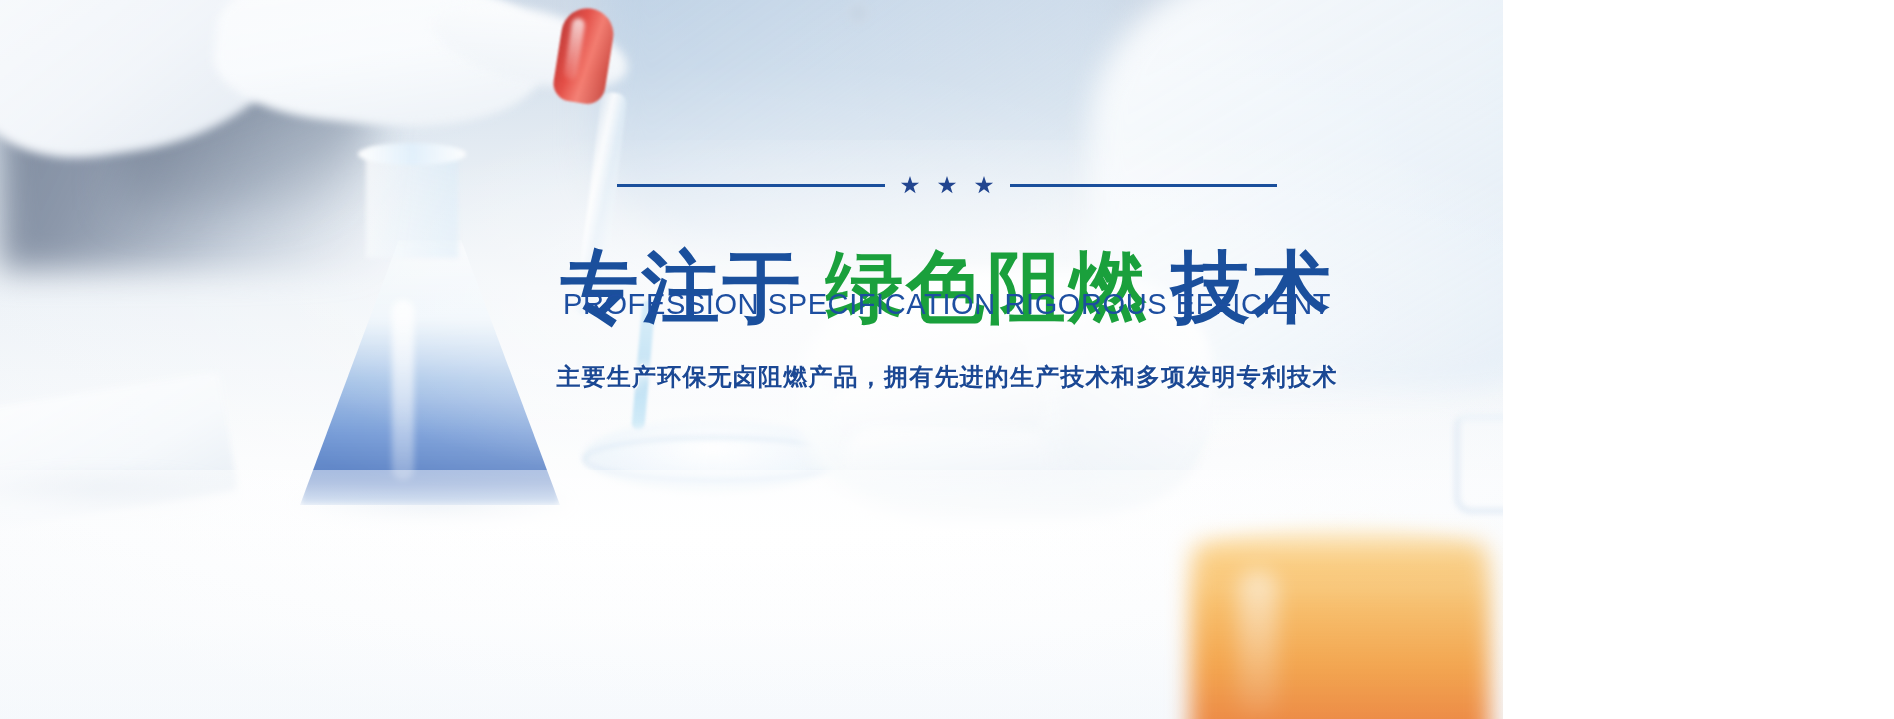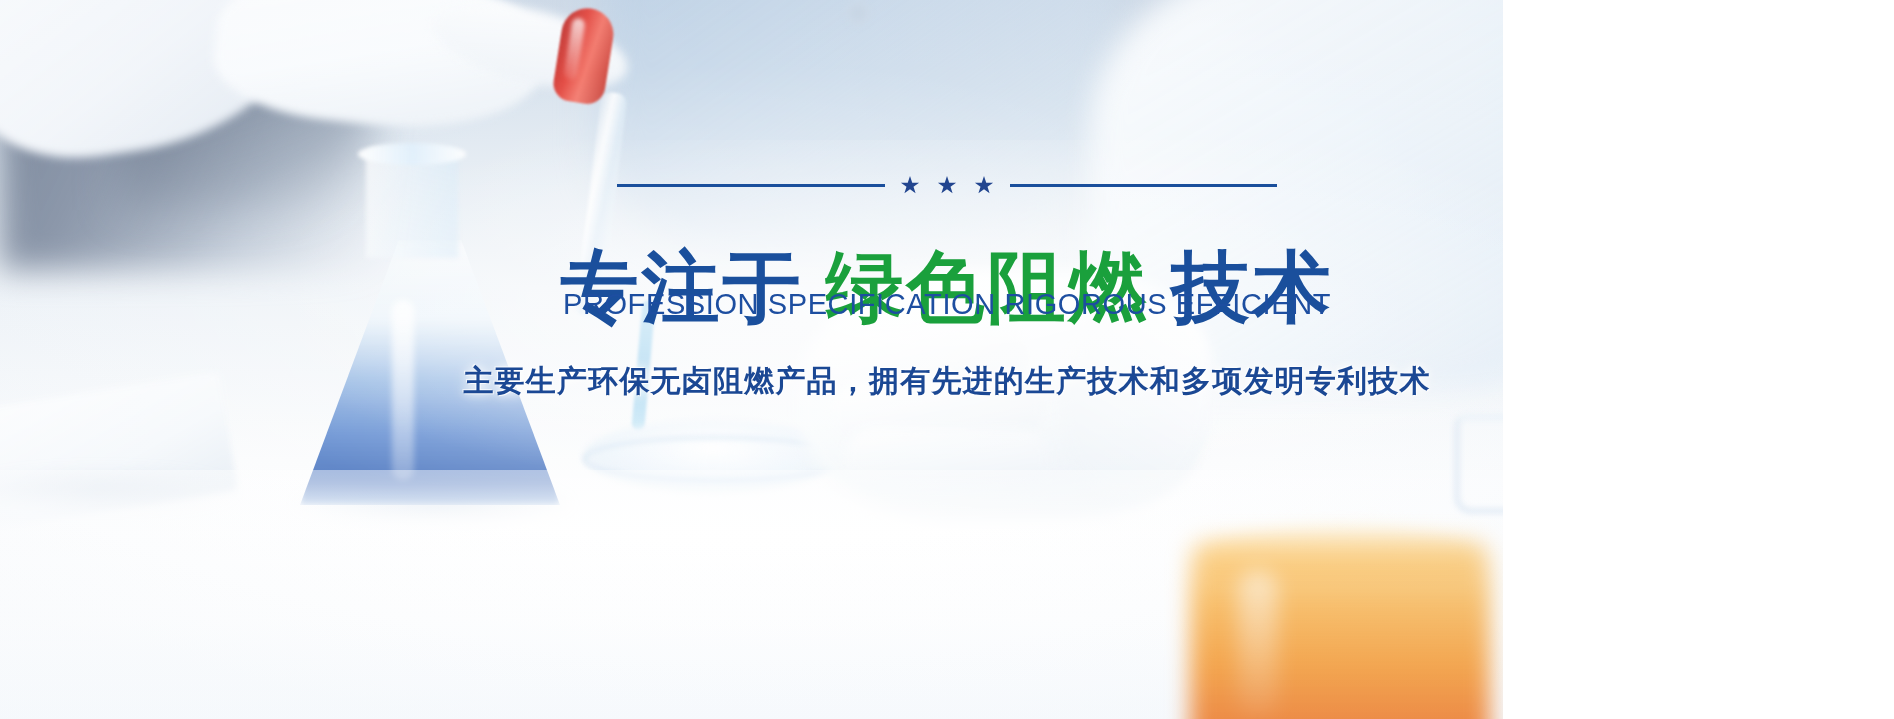--- a/index.html
+++ b/index.html
@@ -384,21 +384,21 @@
   }
 
   
   .descline {
     position: absolute;
     top: 361px;
     left: 50%;
     transform: translateX(-50%);
     white-space: nowrap;
     color: #1b4894;
-    font-size: 30px;
+    font-size: 24px;
     font-weight: bold;
     letter-spacing: 1.2px;
     text-shadow:
       0 0 8px rgba(255,255,255,0.95),
       0 0 16px rgba(255,255,255,0.9),
       1px 1px 0 rgba(255,255,255,0.8),
       -1px -1px 0 rgba(255,255,255,0.8);
   }
 </style>
 </head>

